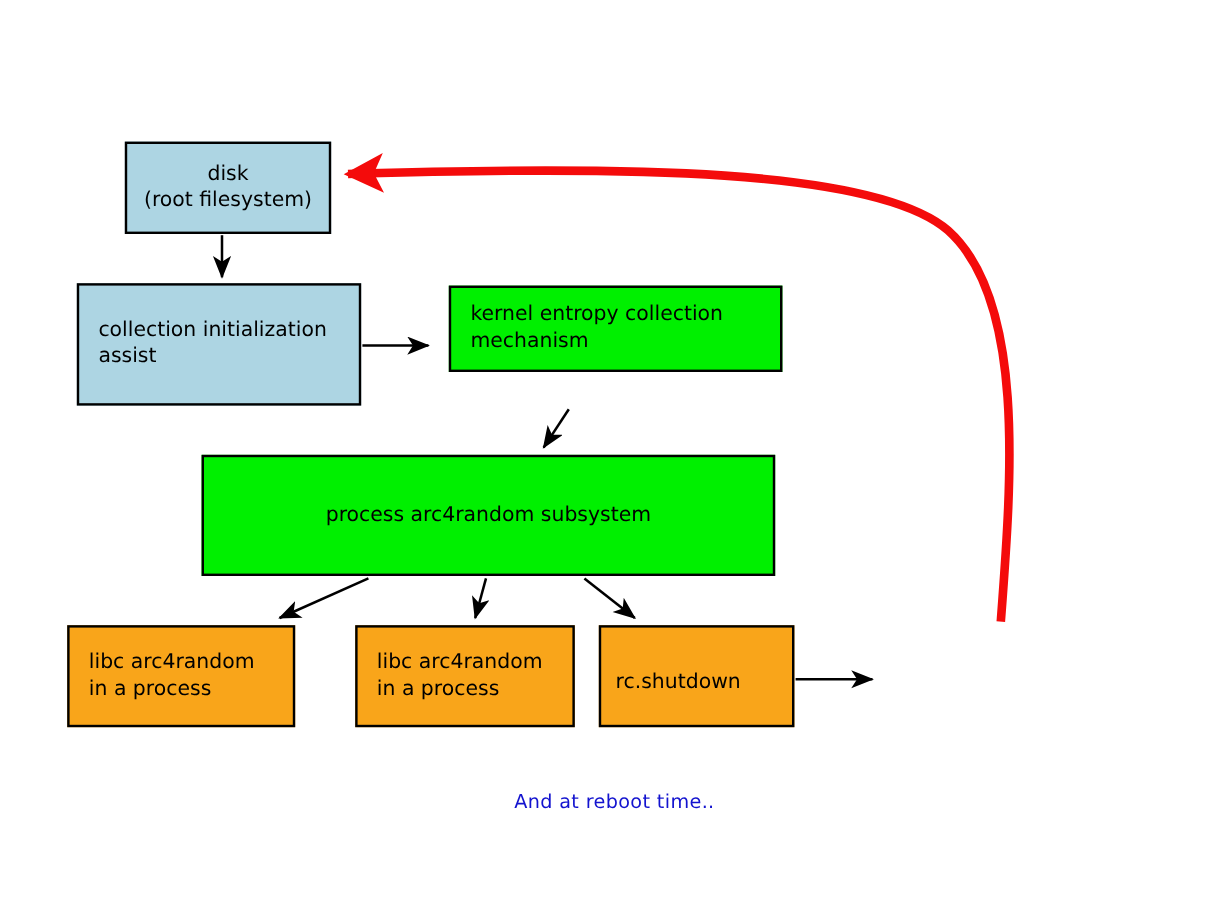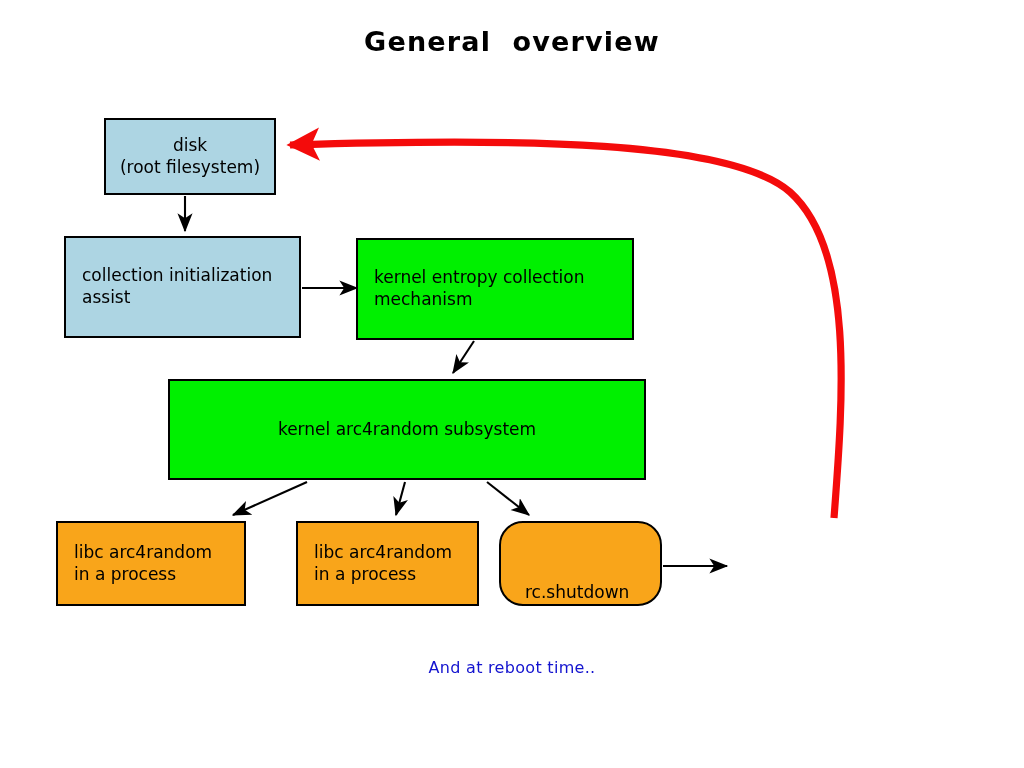--- a/index.html
+++ b/index.html
@@ -55,47 +55,46 @@
     overflow: hidden;
   }
   .node .node-label { display: block; }
   .fill-blue   { background: #add5e3; }
   .fill-green  { background: #00f000; }
   .fill-orange { background: #f9a51a; }
 
   
   .align-center { align-items: center;  justify-content: center; text-align: center; }
   .align-left   { align-items: center;  justify-content: flex-start; text-align: left; padding-left: 16px; }
-  .align-topleft{ align-items: flex-end; justify-content: flex-start; text-align: left; padding-left: 24px; padding-top: 10px; border-radius: 24px; }
+  .align-topleft{ align-items: center; justify-content: flex-start; text-align: left; padding-left: 12px; padding-top: 10px; }
 
   
   #node-disk            { left: 104px; top: 118px; width: 172px; height: 77px; }
   #node-bootblock       { left: 64px;  top: 236px; width: 237px; height: 102px; }
-  #node-entropy         { left: 356px; top: 238px; width: 278px; height: 102px; }
+  #node-entropy         { left: 374px; top: 238px; width: 278px; height: 72px; }
   #node-arc4random      { left: 168px; top: 379px; width: 478px; height: 101px; }
   #node-libc1           { left: 56px;  top: 521px; width: 190px; height: 85px; }
   #node-libc2           { left: 296px; top: 521px; width: 183px; height: 85px; }
   #node-rcshutdown      { left: 499px; top: 521px; width: 163px; height: 85px; }
   #node-ddseed          { left: 732px; top: 519px; width: 231px; height: 88px; }
 
   
   #edges {
     position: absolute;
     left: 0; top: 0;
     width: 1024px;
     height: 768px;
     pointer-events: none;
   }
 </style>
 </head>
 <body>
 
 <div id="canvas">
 
-  <div id="slide-title">General  overview</div>
 
   <svg id="edges" viewBox="0 0 1024 768" width="1024" height="768">
     <defs>
       <marker id="ah-black" markerWidth="10" markerHeight="10" refX="8.4" refY="3.6" orient="auto" markerUnits="strokeWidth">
         <path d="M0,0 L9,3.6 L0,7.2 L2.3,3.6 z" fill="#000000"></path>
       </marker>
       <marker id="ah-red" markerWidth="5.2" markerHeight="5.2" refX="4.1" refY="2.3" orient="auto" markerUnits="strokeWidth">
         <path d="M0,0 L4.6,2.3 L0,4.6 L1.1,2.3 z" fill="#f40b0b"></path>
       </marker>
     </defs>
@@ -142,21 +141,21 @@
     <span class="node-label">collection initialization
 assist</span>
   </div>
 
   <div class="node fill-green align-left" id="node-entropy">
     <span class="node-label">kernel entropy collection
 mechanism</span>
   </div>
 
   <div class="node fill-green align-center" id="node-arc4random">
-    <span class="node-label">kernel arc4random subsystem</span>
+    <span class="node-label">process arc4random subsystem</span>
   </div>
 
   <div class="node fill-orange align-left" id="node-libc1">
     <span class="node-label">libc arc4random
 in a process</span>
   </div>
 
   <div class="node fill-orange align-left" id="node-libc2">
     <span class="node-label">libc arc4random
 in a process</span>

